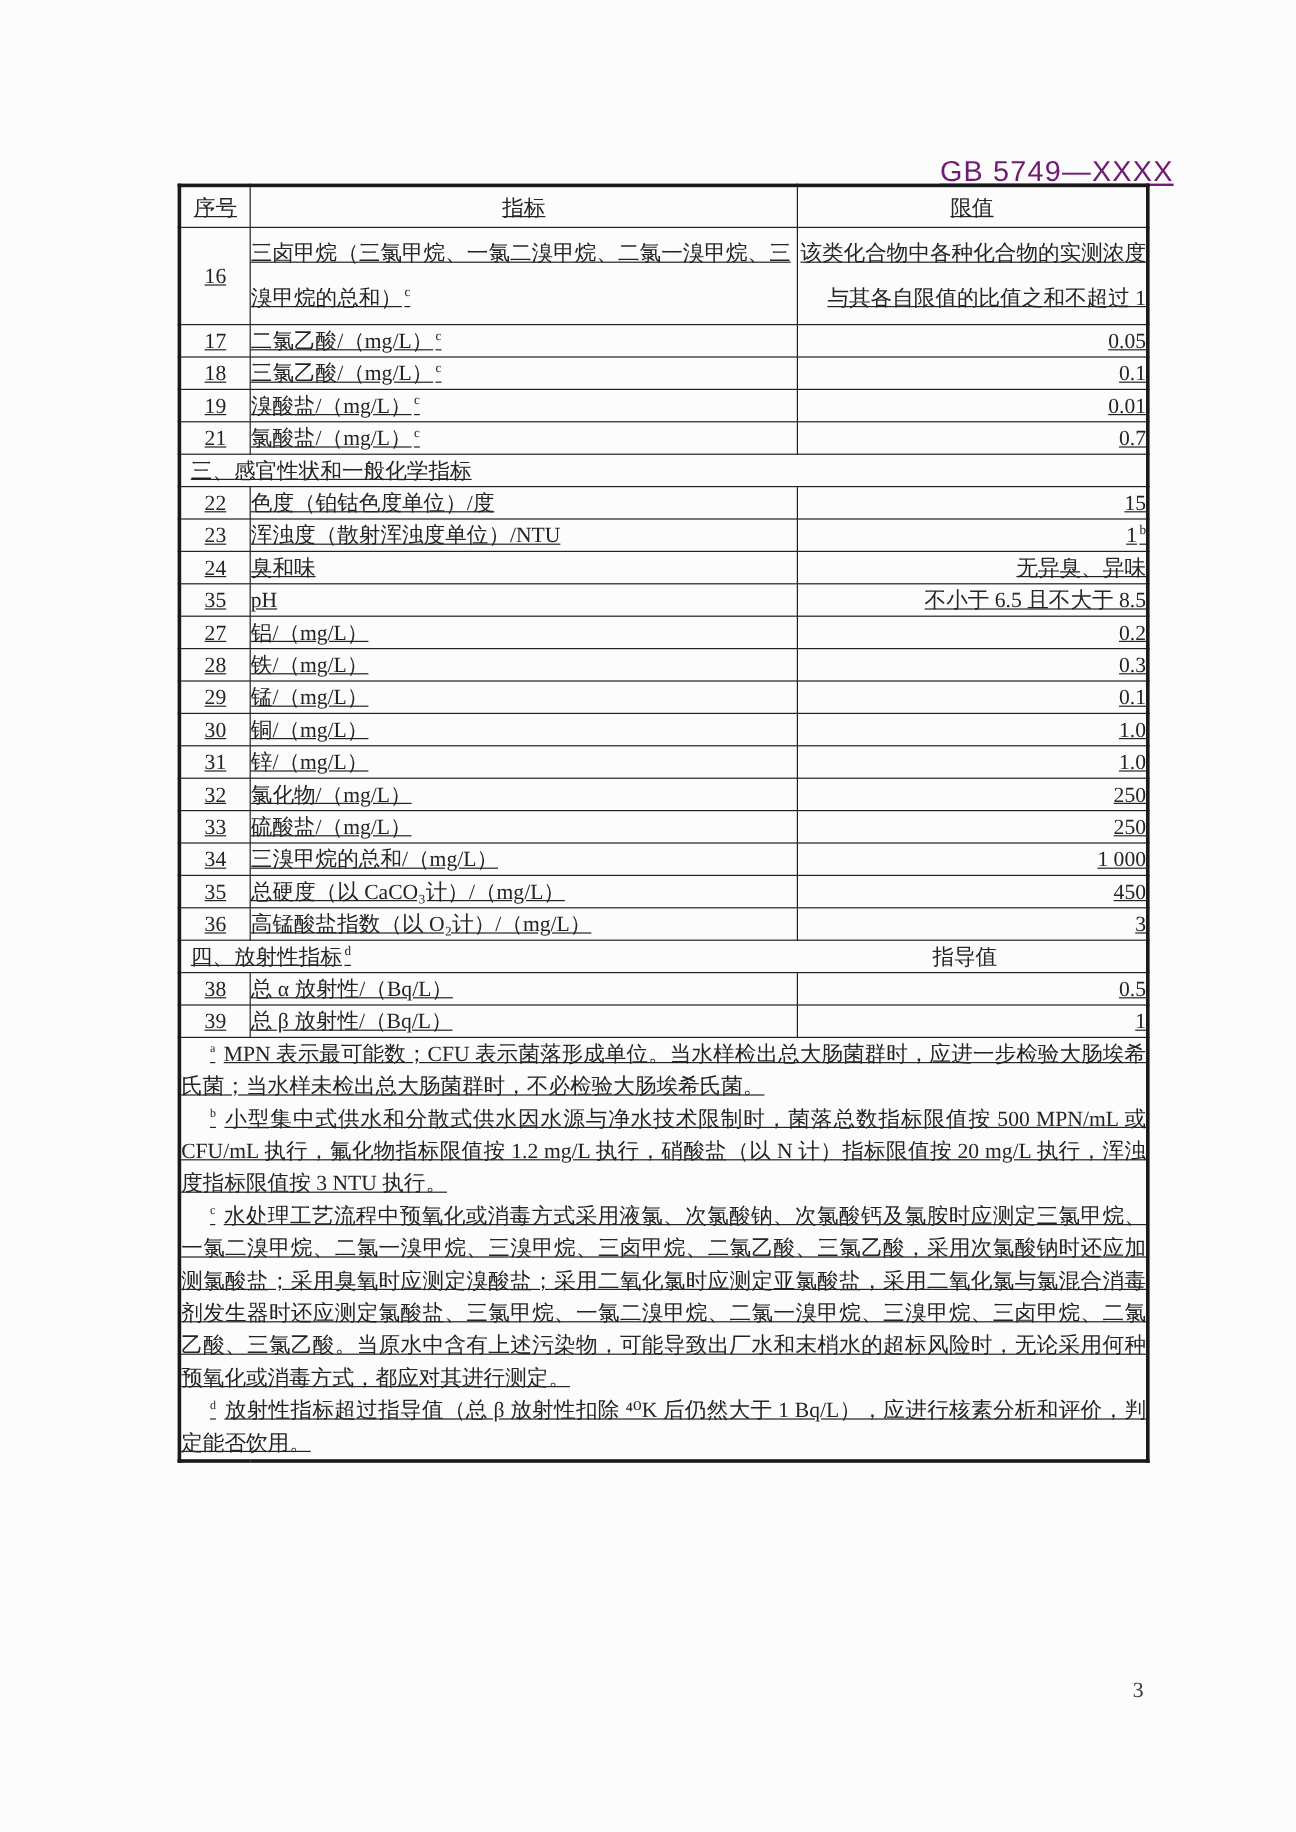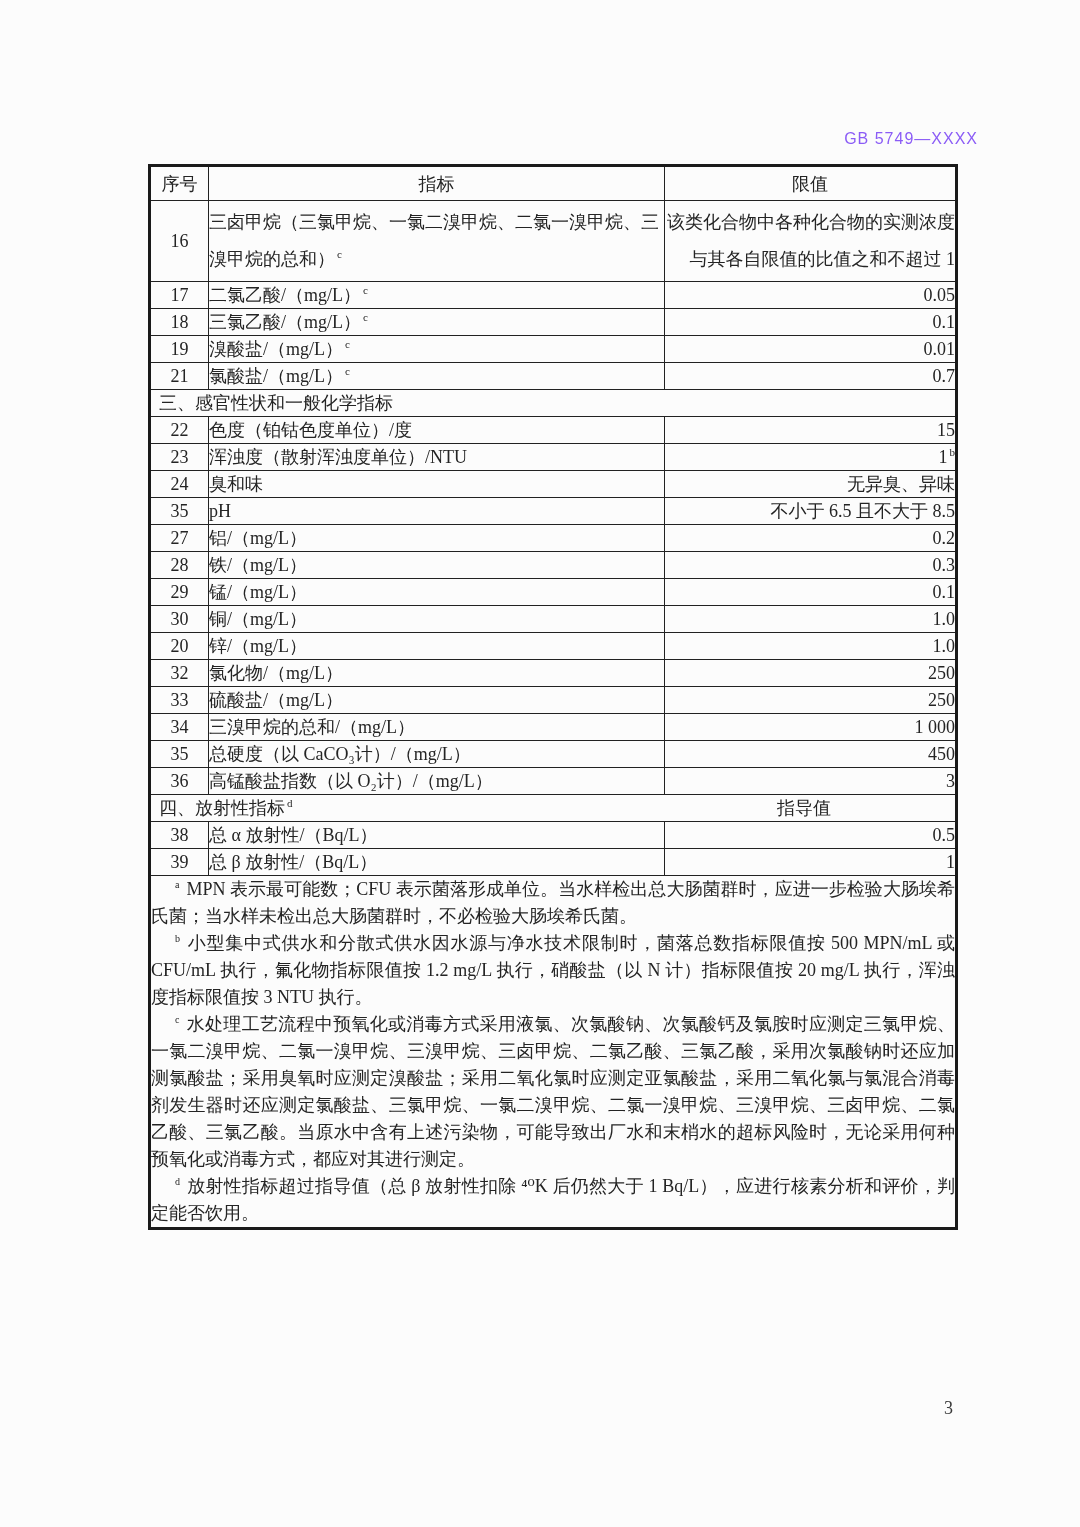--- a/index.html
+++ b/index.html
@@ -10,26 +10,27 @@
   }
   .page{
     position:relative;width:1080px;height:1527px;
     background:var(--page-bg,#fcfcfc);
     color:var(--ink,#242424);
     overflow:hidden;
   }
   .header-code{
     position:absolute;top:130px;right:102px;
     font-family:"Liberation Sans","DejaVu Sans",sans-serif;
-    font-size:16px;letter-spacing:1px;color:#8b5cf6;
+    font-size:24px;letter-spacing:1px;color:#701a75;text-decoration:underline;
   }
   table.std{
-    position:absolute;left:148px;top:164px;width:807px;
+    position:absolute;left:148px;top:153px;width:807px;
     border-collapse:collapse;table-layout:fixed;
     border:3px solid var(--border,#1a1a1a);
+    text-decoration:underline;
   }
   table.std th, table.std td{
     border:1.6px solid #222;
     font-size:18px;font-weight:normal;
     padding:0;vertical-align:middle;
   }
   table.std th{height:33px;text-align:center;}
   tr.data-row td{height:26px;}
   td.num-cell{text-align:center;}
   td.indicator-cell{text-align:left;padding-left:13px;padding-right:6px;}
@@ -137,21 +138,21 @@
           <td class="num-cell">29</td>
           <td class="indicator-cell"><span>锰/（mg/L）</span></td>
           <td class="limit-cell"><span>0.1</span></td>
         </tr>
         <tr class="data-row">
           <td class="num-cell">30</td>
           <td class="indicator-cell"><span>铜/（mg/L）</span></td>
           <td class="limit-cell"><span>1.0</span></td>
         </tr>
         <tr class="data-row">
-          <td class="num-cell">20</td>
+          <td class="num-cell">31</td>
           <td class="indicator-cell"><span>锌/（mg/L）</span></td>
           <td class="limit-cell"><span>1.0</span></td>
         </tr>
         <tr class="data-row">
           <td class="num-cell">32</td>
           <td class="indicator-cell"><span>氯化物/（mg/L）</span></td>
           <td class="limit-cell"><span>250</span></td>
         </tr>
         <tr class="data-row">
           <td class="num-cell">33</td>

